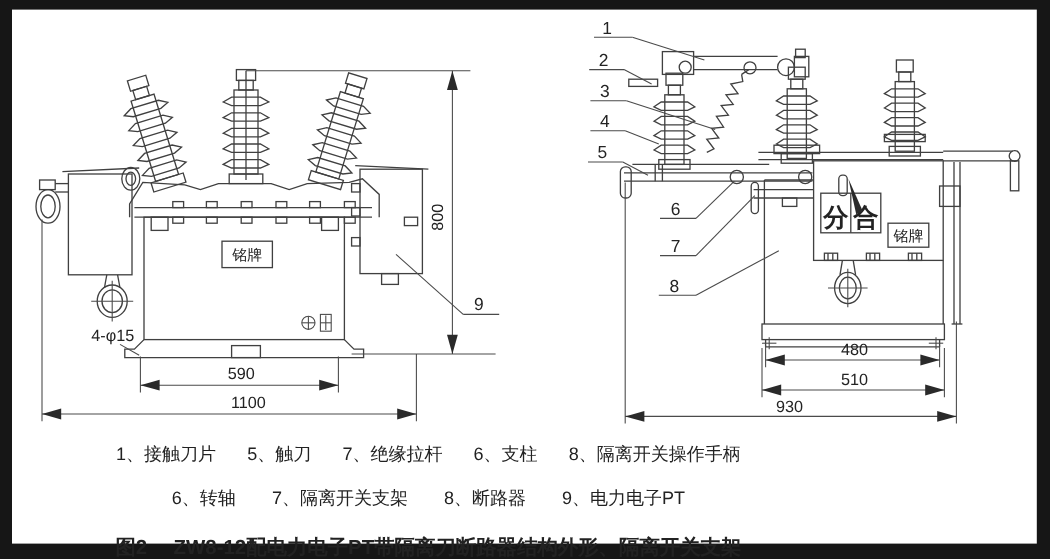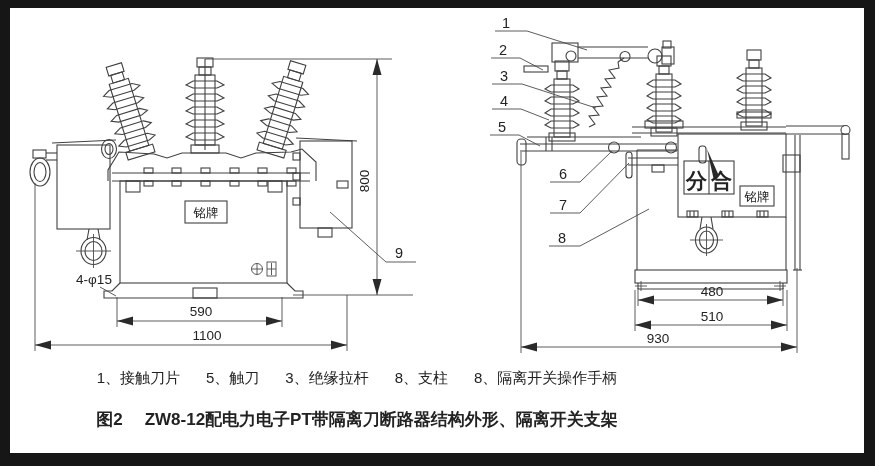--- a/index.html
+++ b/index.html
@@ -339,22 +339,28 @@
         <polygon class="arr" points="797,347 781,342.5 781,351.5"></polygon>
         <text class="dim-num" x="658" y="343" text-anchor="middle">930</text>
       </g>
     </g>
   </svg>
 
   <div class="caption-block">
     <div class="legend-row r1">
       <span>1、接触刀片</span>
       <span>5、触刀</span>
-      <span>3、绝缘拉杆</span>
-      <span>8、支柱</span>
+      <span>7、绝缘拉杆</span>
+      <span>6、支柱</span>
       <span>8、隔离开关操作手柄</span>
+    </div>
+    <div class="legend-row r2">
+      <span>6、转轴</span>
+      <span>7、隔离开关支架</span>
+      <span>8、断路器</span>
+      <span>9、电力电子PT</span>
     </div>
     <div class="title-row">
       <span>图2</span>
       <span>ZW8-12配电力电子PT带隔离刀断路器结构外形、隔离开关支架</span>
     </div>
   </div>
 </div>
 
 </body></html>

